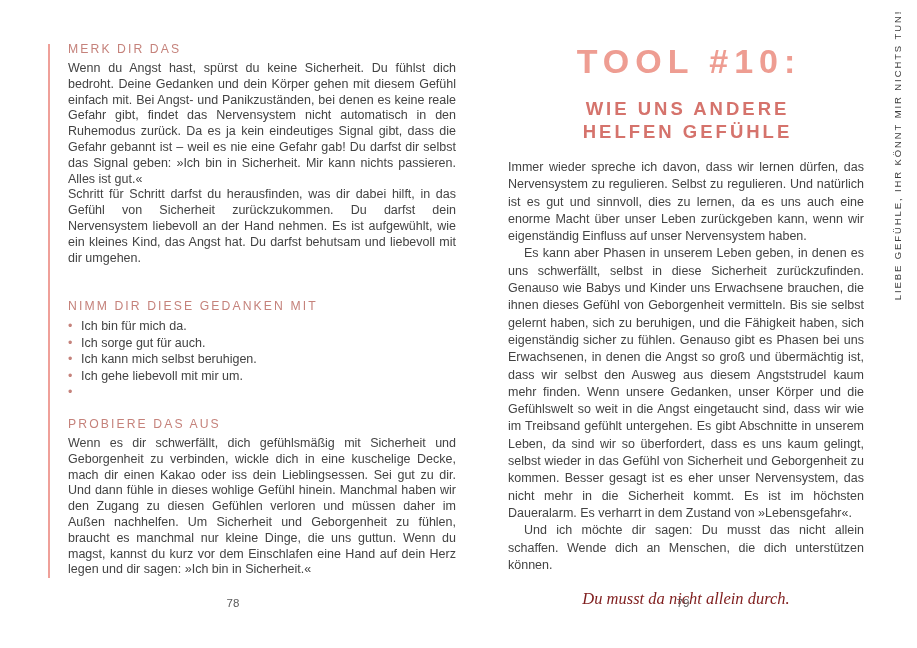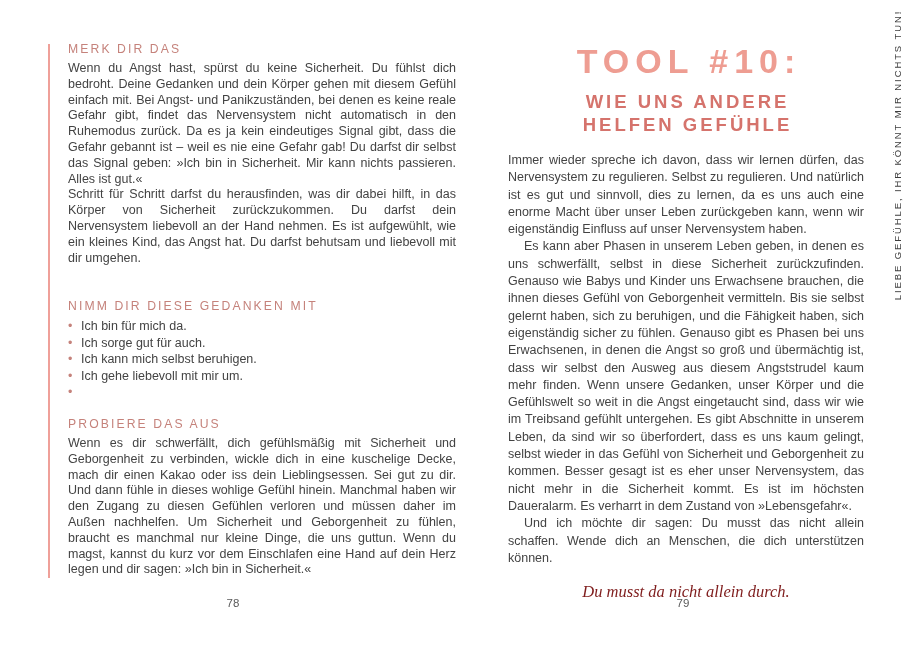--- a/index.html
+++ b/index.html
@@ -66,21 +66,21 @@
   .tool-header { text-align: center; margin-top: 42px; }
   .tool-title {
     font-size: 34px;
     font-weight: bold;
     letter-spacing: 6px;
     padding-left: 6px; 
     color: #ee9d92;
     white-space: nowrap;
   }
   .tool-subtitle {
-    margin-top: 9px;
+    margin-top: 16px;
     font-size: 18.5px;
     font-weight: bold;
     letter-spacing: 3px;
     padding-left: 3px;
     line-height: 23px;
     color: #d5736c;
     white-space: nowrap;
   }
   .right-body { margin-top: 16px; }
   .right-body p {
@@ -126,21 +126,21 @@
 
 <div class="stage">
 
   <div class="accent-line"></div>
 
   <main class="page-left">
 
     <section class="section">
       <h2 class="sec-heading">MERK DIR DAS</h2>
       <p>Wenn du Angst hast, spürst du keine Sicherheit. Du fühlst dich bedroht. Deine Gedanken und dein Körper gehen mit diesem Gefühl einfach mit. Bei Angst- und Panikzuständen, bei denen es keine reale Gefahr gibt, findet das Nervensystem nicht automatisch in den Ruhemodus zurück. Da es ja kein eindeutiges Signal gibt, dass die Gefahr gebannt ist – weil es nie eine Gefahr gab! Du darfst dir selbst das Signal geben: »Ich bin in Sicherheit. Mir kann nichts passieren. Alles ist gut.«</p>
-      <p>Schritt für Schritt darfst du herausfinden, was dir dabei hilft, in das Körper von Sicherheit zurückzukommen. Du darfst dein Nervensystem liebevoll an der Hand nehmen. Es ist aufgewühlt, wie ein kleines Kind, das Angst hat. Du darfst behutsam und liebevoll mit dir umgehen.</p>
+      <p>Schritt für Schritt darfst du herausfinden, was dir dabei hilft, in das Gefühl von Sicherheit zurückzukommen. Du darfst dein Nervensystem liebevoll an der Hand nehmen. Es ist aufgewühlt, wie ein kleines Kind, das Angst hat. Du darfst behutsam und liebevoll mit dir umgehen.</p>
     </section>
 
     <section class="section">
       <h2 class="sec-heading">NIMM DIR DIESE GEDANKEN MIT</h2>
       <ul class="affirmation-list">
         <li><span class="blt">•</span><span>Ich bin für mich da.</span></li>
         <li><span class="blt">•</span><span>Ich sorge gut für auch.</span></li>
         <li><span class="blt">•</span><span>Ich kann mich selbst beruhigen.</span></li>
         <li><span class="blt">•</span><span>Ich gehe liebevoll mit mir um.</span></li>
         <li><span class="blt">•</span></li>

